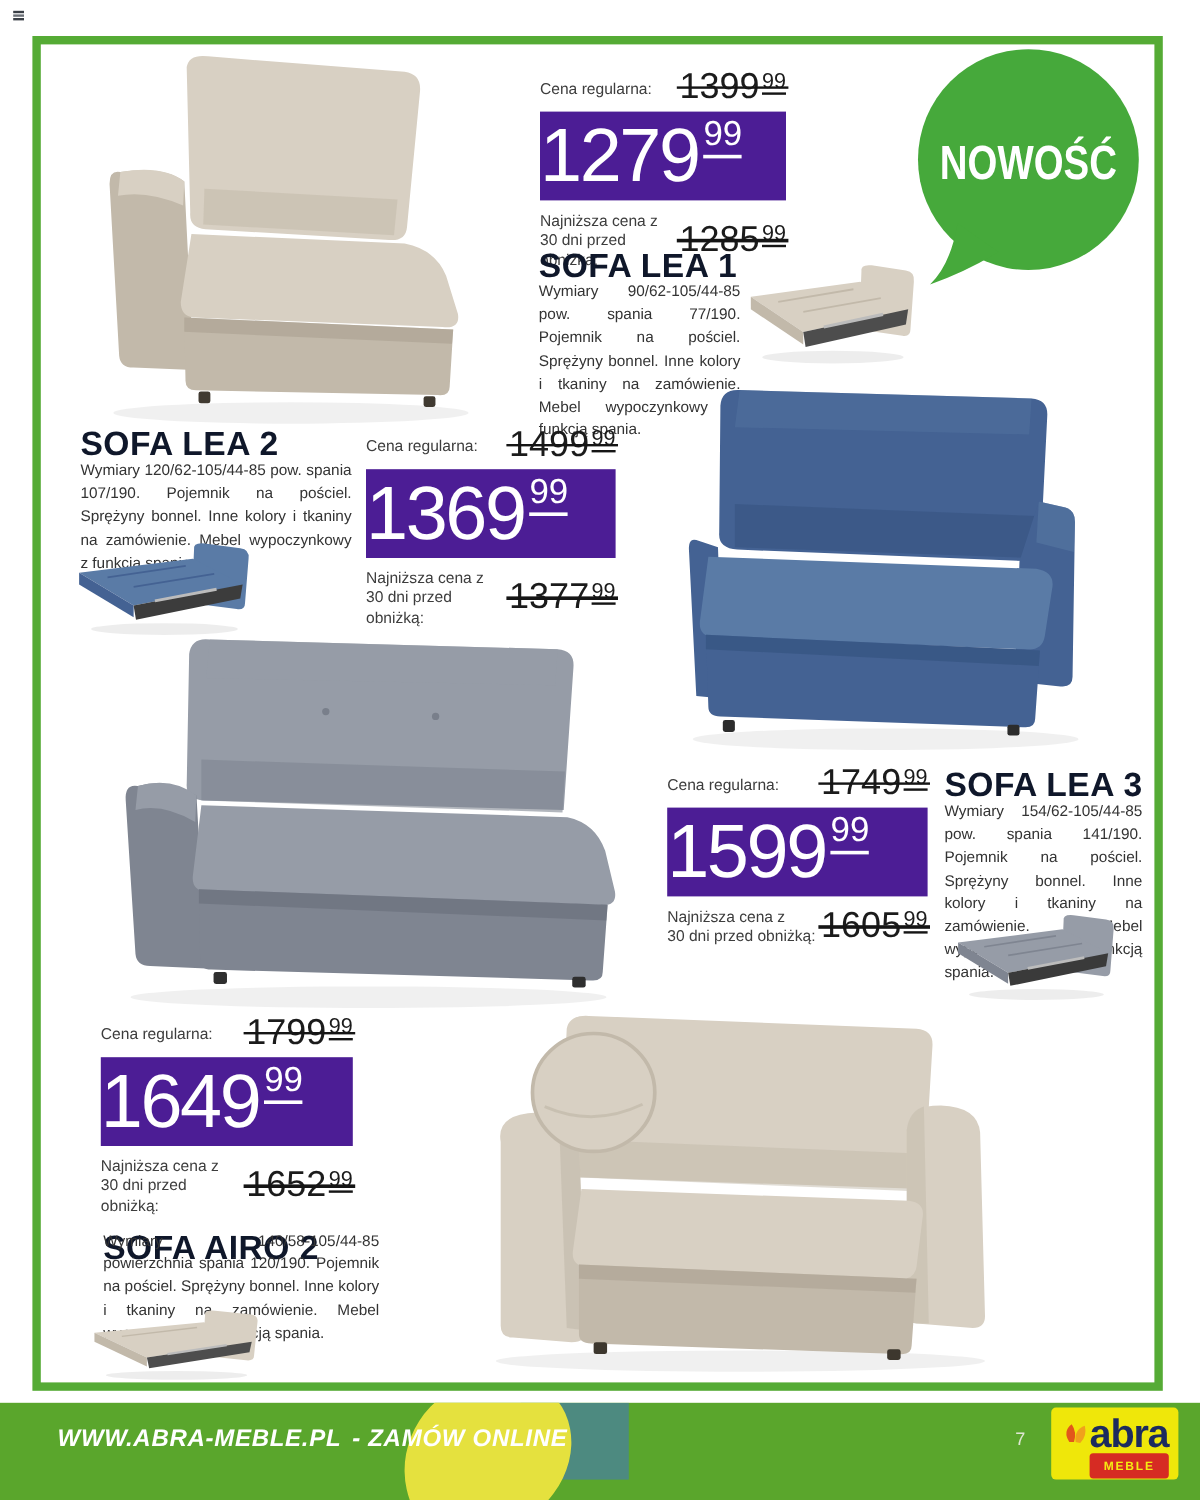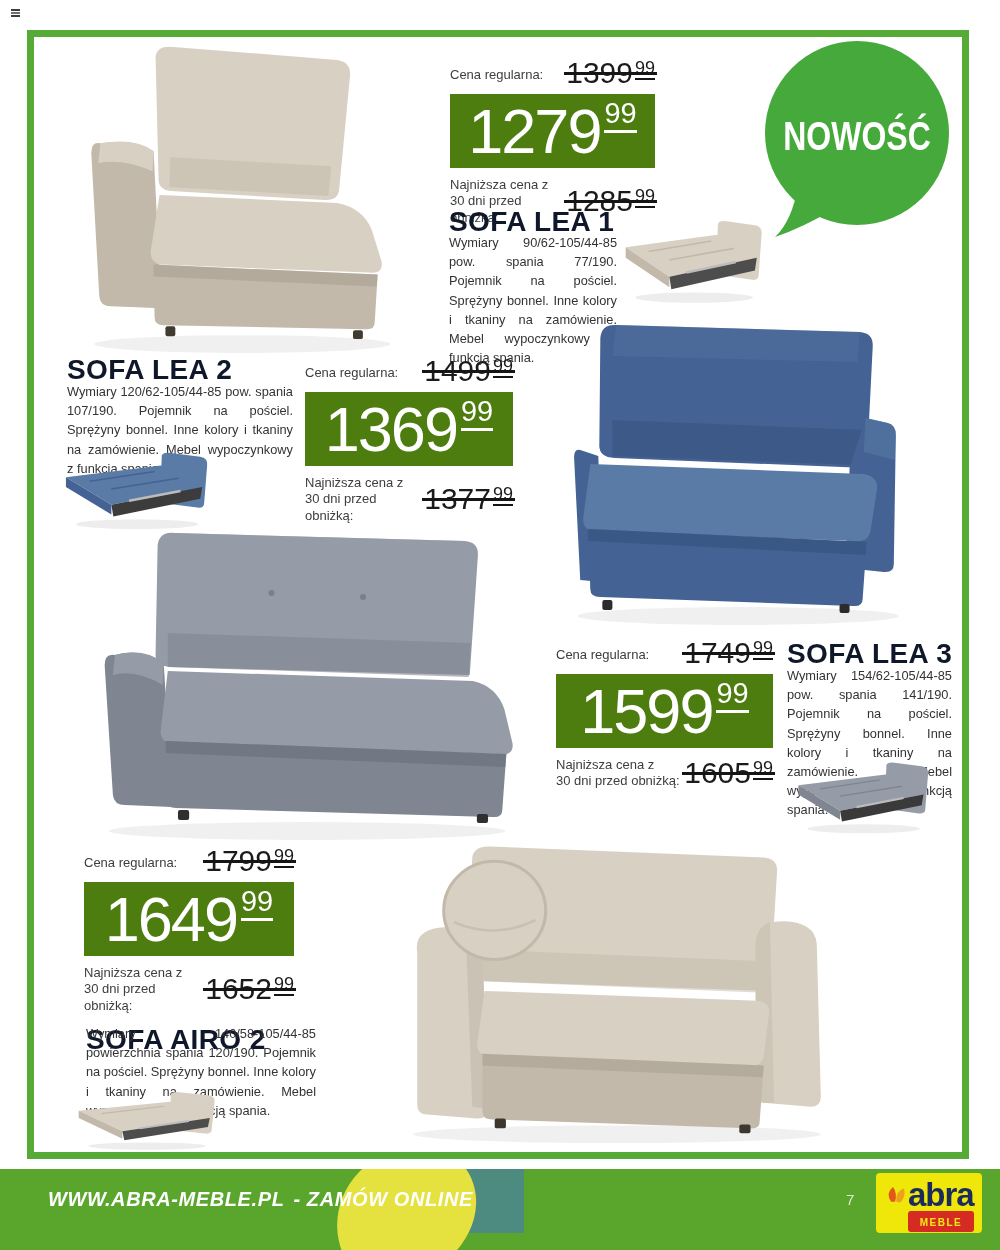--- a/index.html
+++ b/index.html
@@ -33,22 +33,22 @@
   
   .price-block { position:absolute; }
   .pb-row { display:flex; justify-content:space-between; align-items:flex-end; }
   .pb-label { font-size:13px; color:#3d3d3d; line-height:1.25; padding-bottom:6px; }
   .pb-row.lowest { margin-top:9px; align-items:center; }
   .pb-row.lowest .pb-label { padding-bottom:0; }
   .old-price { position:relative; font-size:30px; color:#1b1b1b; line-height:1; white-space:nowrap; }
   .old-price::after { content:""; position:absolute; left:-2px; right:-2px; top:46%; height:2.5px; background:#151515; }
   .op-cents { display:inline-block; font-size:18px; line-height:1; border-bottom:2px solid #151515;
     padding-bottom:1px; margin-left:2px; position:relative; top:-9px; }
-  .red-box { margin-top:5px; height:74px; background:#4d7c0f; display:flex;
-    align-items:center; justify-content:center; }
+  .red-box { margin-top:5px; height:74px; background:#4c1d95; display:flex;
+    align-items:center; }
   .rp-main { font-size:63px; color:#fff; line-height:1; letter-spacing:-2px; }
   .rp-cents { display:inline-block; font-size:29px; color:#fff; line-height:1;
     border-bottom:3px solid #fff; padding-bottom:2px; margin-left:4px; position:relative; top:-15px; }
 
   .pb1 { left:450px; top:58px;  width:205px; }
   .pb2 { left:305px; top:356px; width:208px; }
   .pb3 { left:556px; top:638px; width:217px; }
   .pb4 { left:84px;  top:846px; width:210px; }
 
   

